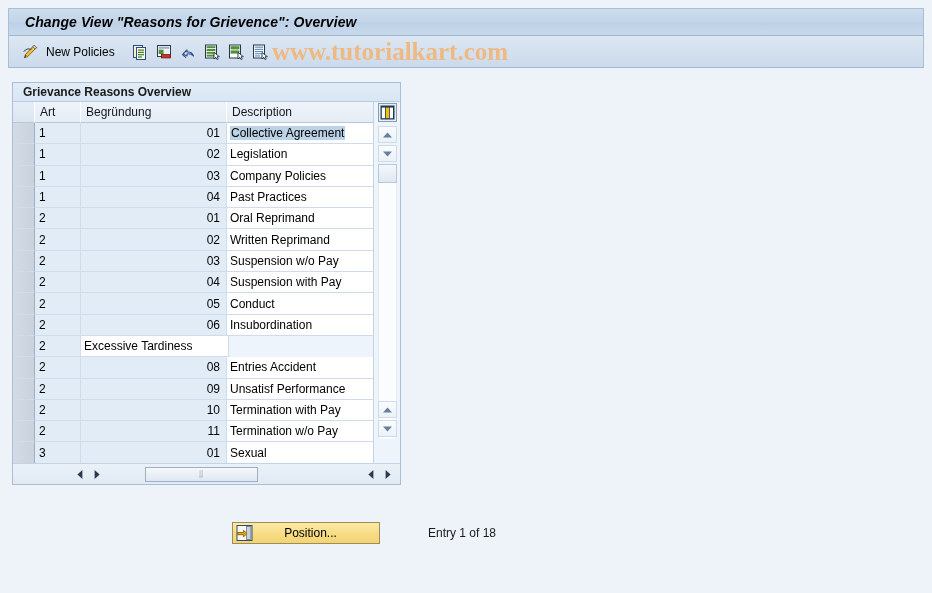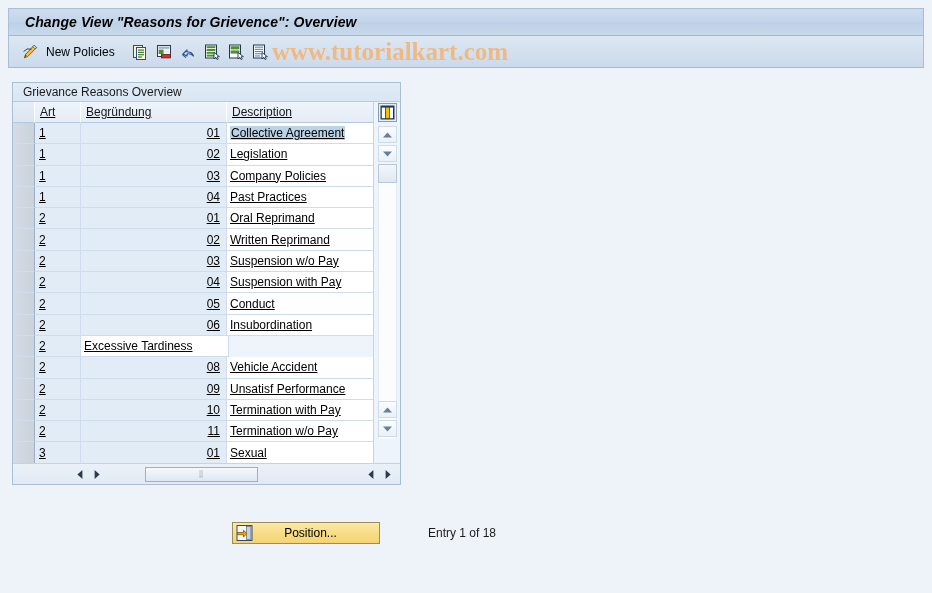--- a/index.html
+++ b/index.html
@@ -104,31 +104,31 @@
     box-sizing: border-box;
   }
   .panel-head {
     height: 19px;
     background: linear-gradient(to bottom, #e2ecf6 0%, #d8e6f4 100%);
     border-bottom: 1px solid #b8cbe0;
     display: flex;
     align-items: center;
     padding-left: 10px;
     box-sizing: border-box;
+    font-weight: bold;
   }
   .panel-head-label {
     font-size: 12px;
     color: #1a1a1a;
     white-space: nowrap;
   }
 
   .grid-wrap {
     position: relative;
     height: 382px;
-    text-decoration: underline;
   }
 
   
   .hdr-row {
     display: flex;
     height: 21px;
     box-sizing: border-box;
     background: #eef4fb;
   }
   .hdr-cell {
@@ -496,21 +496,21 @@
           </div>
           <div class="row">
             <div class="cell cell-sel"></div>
             <div class="cell cell-art">2</div>
             <div class="cell cell-desc">Excessive Tardiness</div>
           </div>
           <div class="row">
             <div class="cell cell-sel"></div>
             <div class="cell cell-art">2</div>
             <div class="cell cell-beg">08</div>
-            <div class="cell cell-desc">Vehicle Accident</div>
+            <div class="cell cell-desc">Entries Accident</div>
           </div>
           <div class="row">
             <div class="cell cell-sel"></div>
             <div class="cell cell-art">2</div>
             <div class="cell cell-beg">09</div>
             <div class="cell cell-desc">Unsatisf Performance</div>
           </div>
           <div class="row">
             <div class="cell cell-sel"></div>
             <div class="cell cell-art">2</div>

